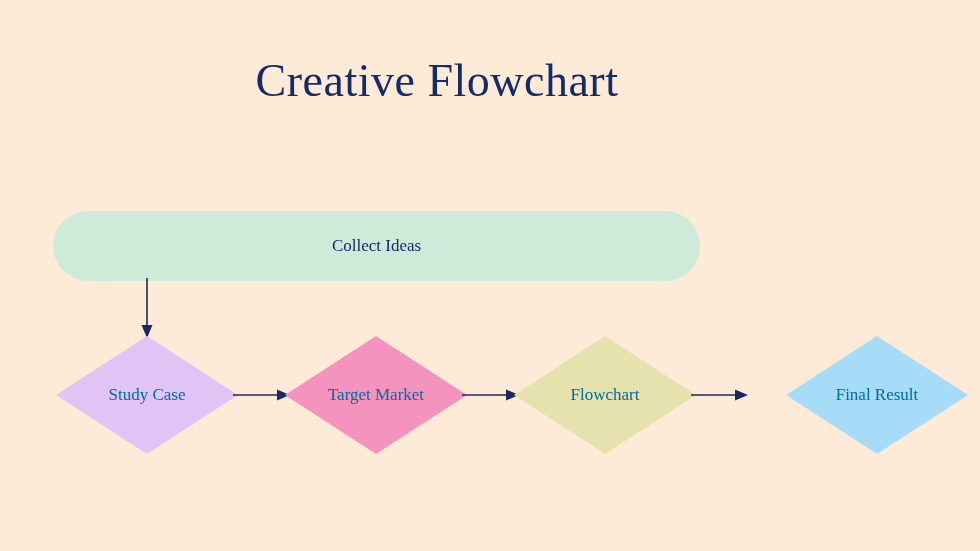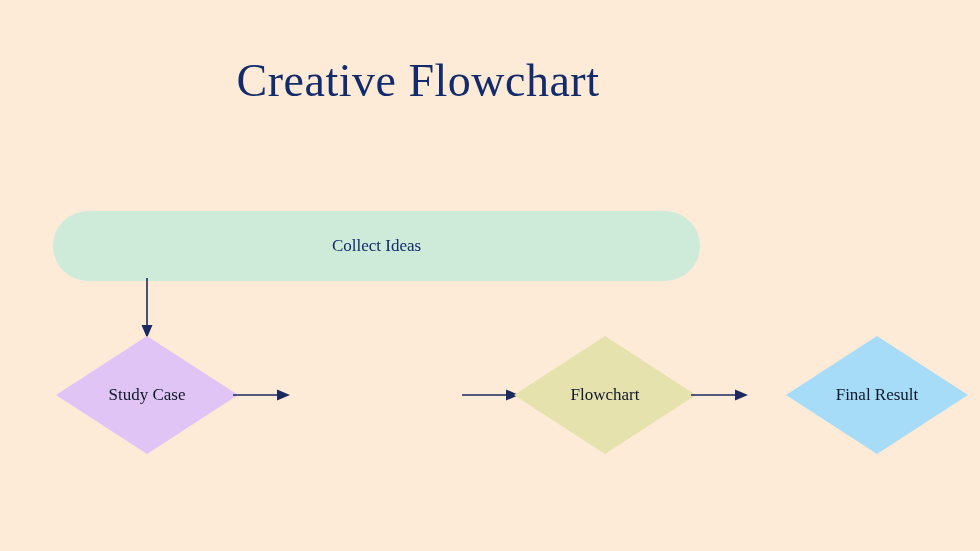--- a/index.html
+++ b/index.html
@@ -28,20 +28,21 @@
     top: 55px;
     width: 836px;
     text-align: center;
     font-size: 46px;
     line-height: 52px;
     letter-spacing: 0.5px;
     color: #132A6B;
     font-family: "Liberation Serif", "DejaVu Serif", serif;
     font-weight: 400;
     white-space: nowrap;
+    padding-left: 19px;
   }
 
   
   .pill-node {
     position: absolute;
     left: 53px;
     top: 211px;
     width: 647px;
     height: 70px;
     border-radius: 35px;
@@ -70,21 +71,21 @@
     width: 100%;
     height: 100%;
   }
   .diamond-label {
     position: absolute;
     inset: 0;
     display: flex;
     align-items: center;
     justify-content: center;
     font-size: 17px;
-    color: #0f172a;
+    color: #0369a1;
     font-family: "Liberation Serif", "DejaVu Serif", serif;
     white-space: nowrap;
     pointer-events: none;
   }
   #diamond-0 { left: 56px; }
   #diamond-1 { left: 285px; }
   #diamond-2 { left: 514px; }
   #diamond-3 { left: 786px; }
 
   
@@ -127,20 +128,26 @@
       <polygon points="91,0 182,59 91,118 0,59" fill="#E0C4F5"></polygon>
     </svg>
     <span class="diamond-label">Study Case</span>
   </div>
 
   <svg class="connector connector-h" id="connector-h-0" viewBox="0 0 58 30">
     <line x1="0" y1="15" x2="47" y2="15" stroke="#1B2A5E" stroke-width="1.6"></line>
     <polygon points="57,15 44,9.5 44,20.5" fill="#1B2A5E"></polygon>
   </svg>
 
+  <div class="diamond-node" id="diamond-1">
+    <svg class="diamond-shape" viewBox="0 0 182 118" preserveAspectRatio="none">
+      <polygon points="91,0 182,59 91,118 0,59" fill="#F493BE"></polygon>
+    </svg>
+    <span class="diamond-label">Target Market</span>
+  </div>
 
   <svg class="connector connector-h" id="connector-h-1" viewBox="0 0 58 30">
     <line x1="0" y1="15" x2="47" y2="15" stroke="#1B2A5E" stroke-width="1.6"></line>
     <polygon points="57,15 44,9.5 44,20.5" fill="#1B2A5E"></polygon>
   </svg>
 
   <div class="diamond-node" id="diamond-2">
     <svg class="diamond-shape" viewBox="0 0 182 118" preserveAspectRatio="none">
       <polygon points="91,0 182,59 91,118 0,59" fill="#E6E2AD"></polygon>
     </svg>

